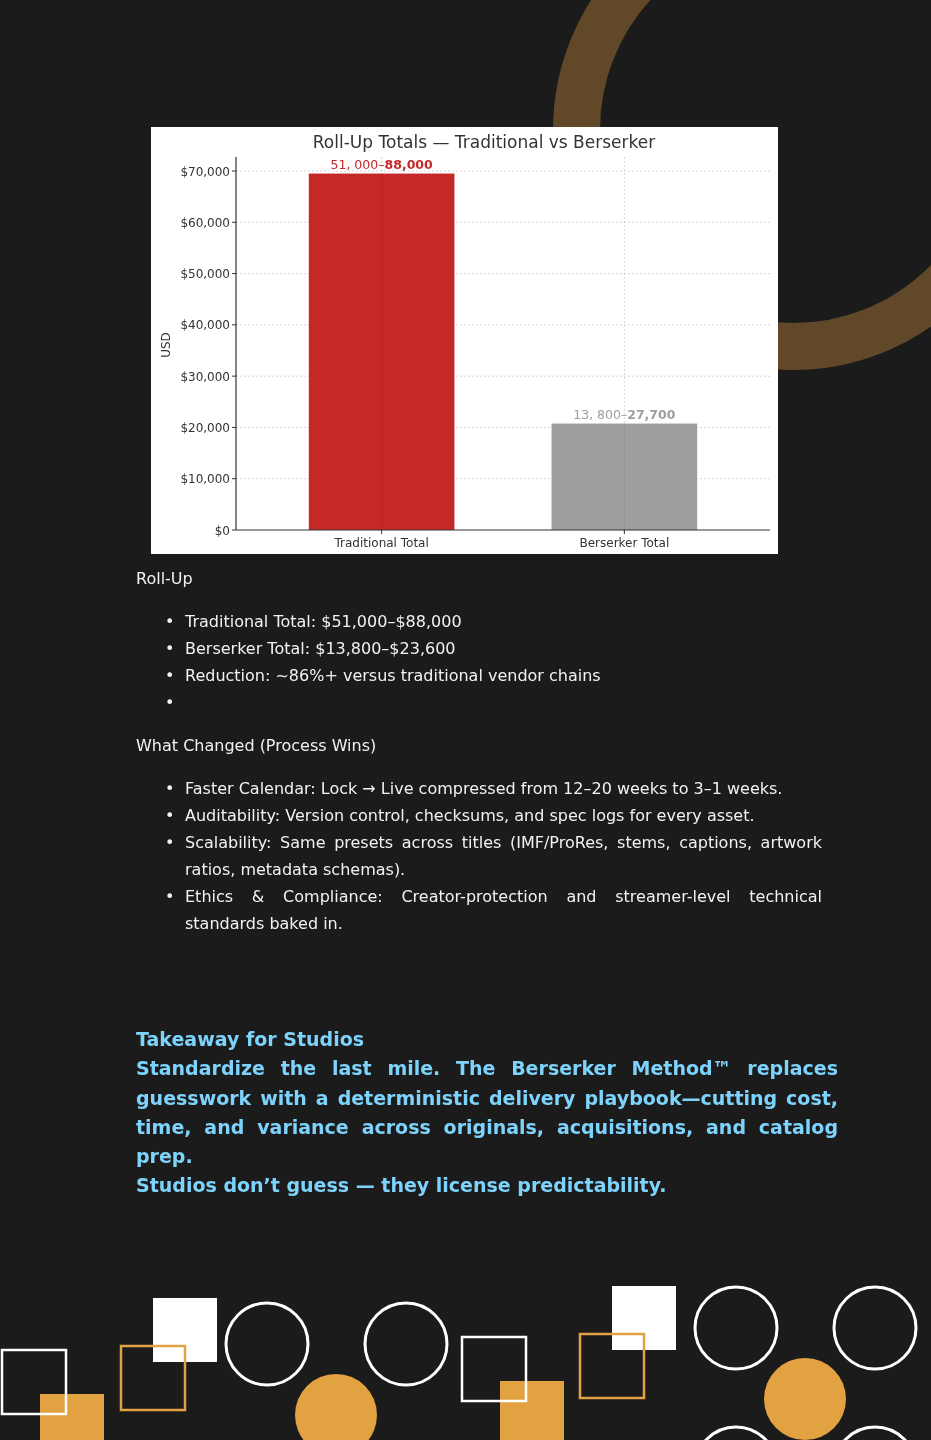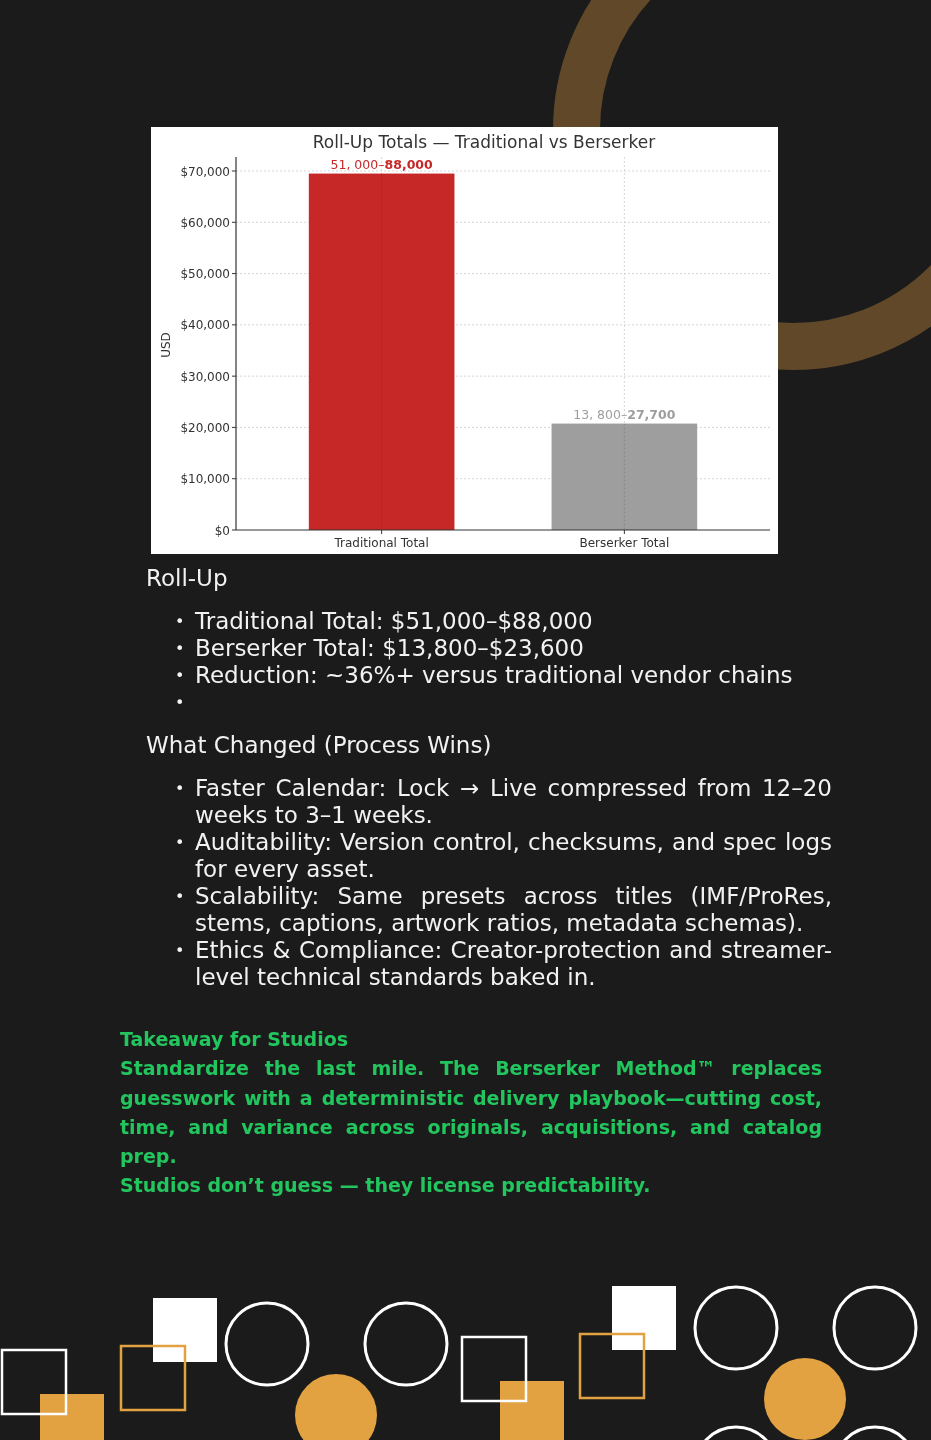--- a/index.html
+++ b/index.html
@@ -12,33 +12,33 @@
     position: absolute; left: 553px; top: -110px;
     width: 480px; height: 480px; border-radius: 50%;
     border: 47px solid #604829; box-sizing: border-box;
   }
   .chart-box {
     position: absolute; left: 151px; top: 127px; width: 627px; height: 427px;
     background: #ffffff;
   }
   .chart-box svg { display: block; }
   .body-text {
-    position: absolute; left: 146px; top: 565px; width: 702px;
-    font-size: 23px; line-height: 27px; color: #f2f2f2;
+    position: absolute; left: 136px; top: 565px; width: 702px;
+    font-size: 16px; line-height: 27px; color: #f2f2f2;
   }
   .body-text p { margin: 0; }
   .body-text ul { margin: 16px; padding-left: 33px; list-style: none; }
   .body-text li { position: relative; text-align: justify; }
   .body-text li::before {
     content: "•"; position: absolute; left: -20px; top: 0; font-size: 16px;
   }
   .body-text li.empty { height: 27px; }
   .takeaway {
-    position: absolute; left: 120px; top: 1025px; width: 702px;
-    font-weight: bold; font-size: 19px; line-height: 29.3px; color: #22c55e;
+    position: absolute; left: 136px; top: 1025px; width: 702px;
+    font-weight: bold; font-size: 19px; line-height: 29.3px; color: #7dd3fc;
   }
   .takeaway p { margin: 0; text-align: justify; }
   .takeaway .closing { }
   .deco-bottom { position: absolute; left: 0; top: 1280px; width: 931px; height: 160px; }
 </style>
 </head>
 <body>
 
 <div class="deco-ring"></div>
 
@@ -96,21 +96,21 @@
     <text id="chart-title" x="333" y="21" text-anchor="middle" font-size="17" fill="#333333" font-family="DejaVu Sans, sans-serif">Roll-Up Totals — Traditional vs Berserker</text>
     <text id="y-label" x="0" y="0" text-anchor="middle" font-size="12" fill="#333333" font-family="DejaVu Sans, sans-serif" transform="translate(19,218) rotate(-90)">USD</text>
   </svg>
 </div>
 
 <div class="body-text">
   <p>Roll-Up</p>
   <ul>
     <li>Traditional Total: $51,000–$88,000</li>
     <li>Berserker Total: $13,800–$23,600</li>
-    <li>Reduction: ~36%+ versus traditional vendor chains</li>
+    <li>Reduction: ~86%+ versus traditional vendor chains</li>
     <li class="empty"></li>
   </ul>
   <p>What Changed (Process Wins)</p>
   <ul>
     <li>Faster Calendar: Lock → Live compressed from 12–20 weeks to 3–1 weeks.</li>
     <li>Auditability: Version control, checksums, and spec logs for every asset.</li>
     <li>Scalability: Same presets across titles (IMF/ProRes, stems, captions, artwork ratios, metadata schemas).</li>
     <li>Ethics &amp; Compliance: Creator-protection and streamer-level technical standards baked in.</li>
   </ul>
 </div>

